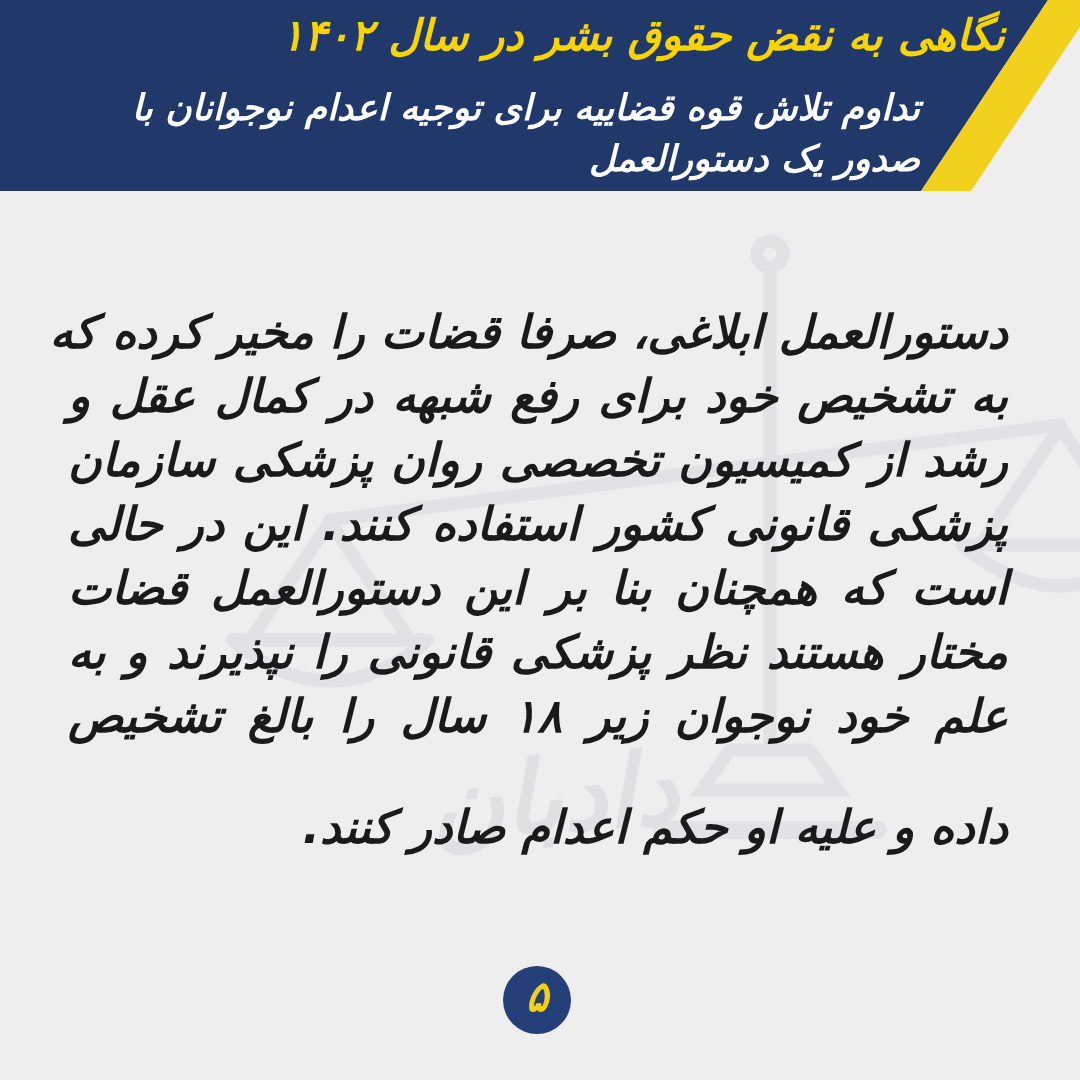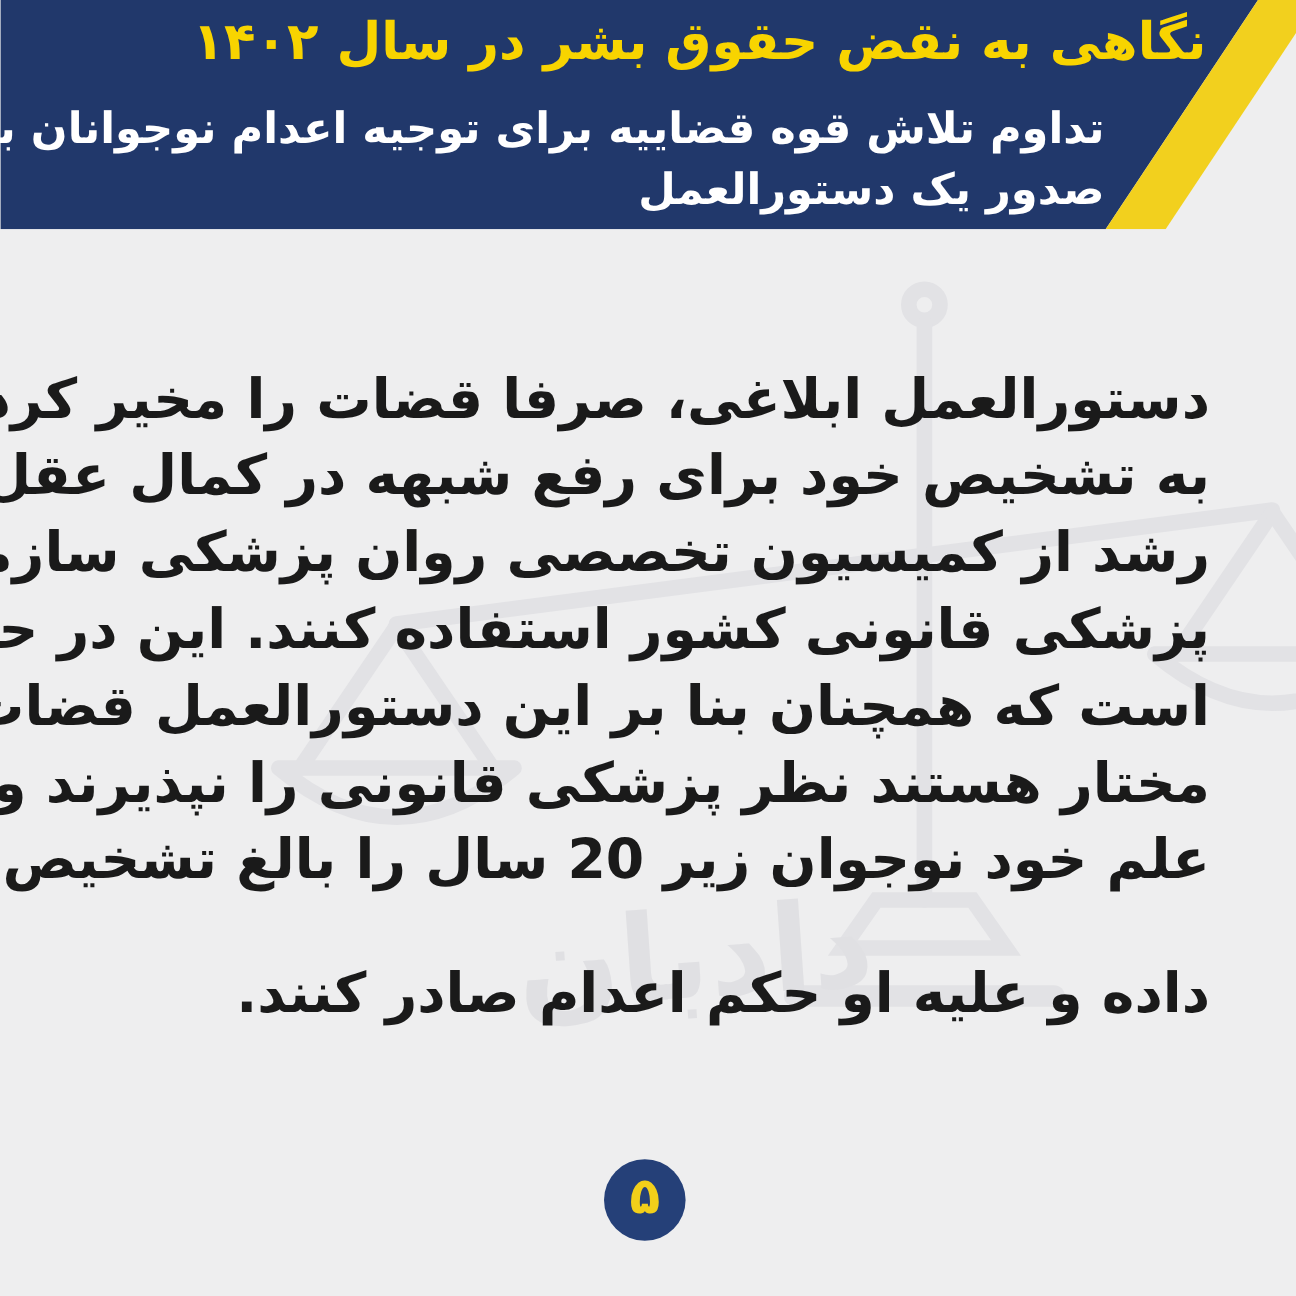--- a/index.html
+++ b/index.html
@@ -6,20 +6,21 @@
     --background:#eeeeef; --navy:#21386b; --navy-badge:#254078;
     --yellow-stripe:#f2d01e; --yellow-title:#f8d400; --yellow-digit:#f2cf1a;
     --ink:#1a1a1a; --watermark:#e2e2e5; --watermark-word:#e0e0e3; --white:#ffffff;
   }
   html,body{margin:0;padding:0;}
   .canvas{
     position:relative; width:1080px; height:1080px;
     background:var(--background); overflow:hidden;
     font-family:"DejaVu Sans","Liberation Sans",sans-serif;
     direction:rtl;
+    font-style:italic;
   }
   
   .header-shape{position:absolute; top:0; left:0; z-index:2;}
   .header-title{
     position:absolute; top:10px; right:75px; z-index:3;
     font-size:43px; font-weight:800; color:var(--yellow-title);
     letter-spacing:0; white-space:nowrap;
   }
   .header-subtitle{
     position:absolute; top:82px; right:160px; z-index:3;
@@ -92,21 +93,21 @@
 
   <div class="watermark-word">دادبان</div>
 
   <div class="body-text">
     <div class="jline">دستورالعمل ابلاغی، صرفا قضات را مخیر کرده که</div>
     <div class="jline">به تشخیص خود برای رفع شبهه در کمال عقل و</div>
     <div class="jline">رشد از کمیسیون تخصصی روان پزشکی سازمان</div>
     <div class="jline">پزشکی قانونی کشور استفاده کنند. این در حالی</div>
     <div class="jline">است که همچنان بنا بر این دستورالعمل قضات</div>
     <div class="jline">مختار هستند نظر پزشکی قانونی را نپذیرند و به</div>
-    <div class="jline">علم خود نوجوان زیر 20 سال را بالغ تشخیص</div>
+    <div class="jline">علم خود نوجوان زیر ۱۸ سال را بالغ تشخیص</div>
     <div class="jline last">داده و علیه او حکم اعدام صادر کنند.</div>
   </div>
 
   <div class="page-badge">
     <span>۵</span>
   </div>
 
 </div>
 
 </body></html>

